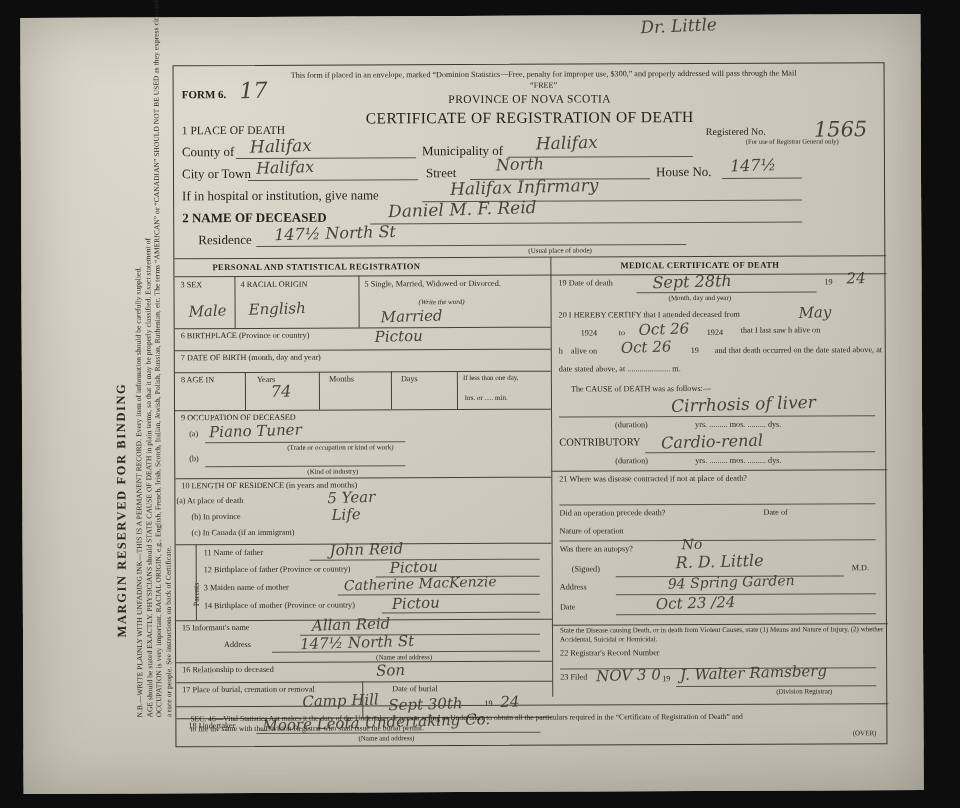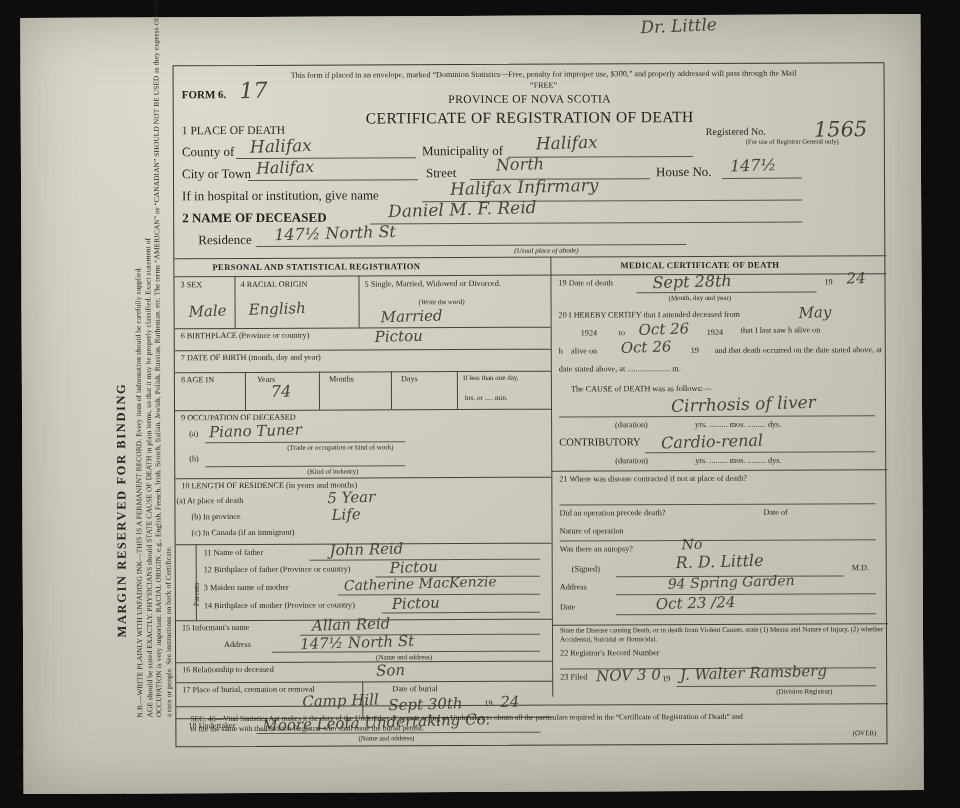--- a/index.html
+++ b/index.html
@@ -182,21 +182,21 @@
       <div class="fill" style="left:248px;top:136px;width:380px;"></div>
       <div class="pct hw" style="left:276px;top:112px;font-size:17px;">Halifax Infirmary</div>
 
       <div class="line-row bold" style="left:8px;top:144px;font-size:13px;">2 NAME OF DECEASED</div>
       <div class="fill" style="left:196px;top:158px;width:432px;"></div>
       <div class="pct hw" style="left:214px;top:134px;font-size:17px;">Daniel M. F. Reid</div>
 
       <div class="line-row" style="left:24px;top:166px;">Residence</div>
       <div class="fill" style="left:82px;top:180px;width:430px;"></div>
       <div class="pct hw" style="left:100px;top:158px;font-size:16px;">147½ North St</div>
-      <div class="pct xs" style="left:340px;top:182px;font-style:italic;">(Usual place of abode)</div>
+      <div class="pct xs" style="left:354px;top:182px;">(Usual place of abode)</div>
 
       <div class="hr" style="position:absolute;left:0;top:192px;width:712px;"></div>
       <div class="pct bold" style="left:38px;top:196px;font-size:8.6px;letter-spacing:.4px;">PERSONAL AND STATISTICAL REGISTRATION</div>
       <div class="pct bold" style="left:446px;top:196px;font-size:8.6px;letter-spacing:.4px;">MEDICAL CERTIFICATE OF DEATH</div>
       <div class="hr" style="position:absolute;left:0;top:210px;width:712px;"></div>
       <div class="vr" style="position:absolute;left:376px;top:192px;height:440px;"></div>
 
       <div class="pct sm" style="left:6px;top:214px;">3 SEX</div>
       <div class="pct sm" style="left:66px;top:214px;">4 RACIAL ORIGIN</div>
       <div class="pct sm" style="left:190px;top:214px;width:180px;line-height:9.5px;">5 Single, Married, Widowed or Divorced.</div>

